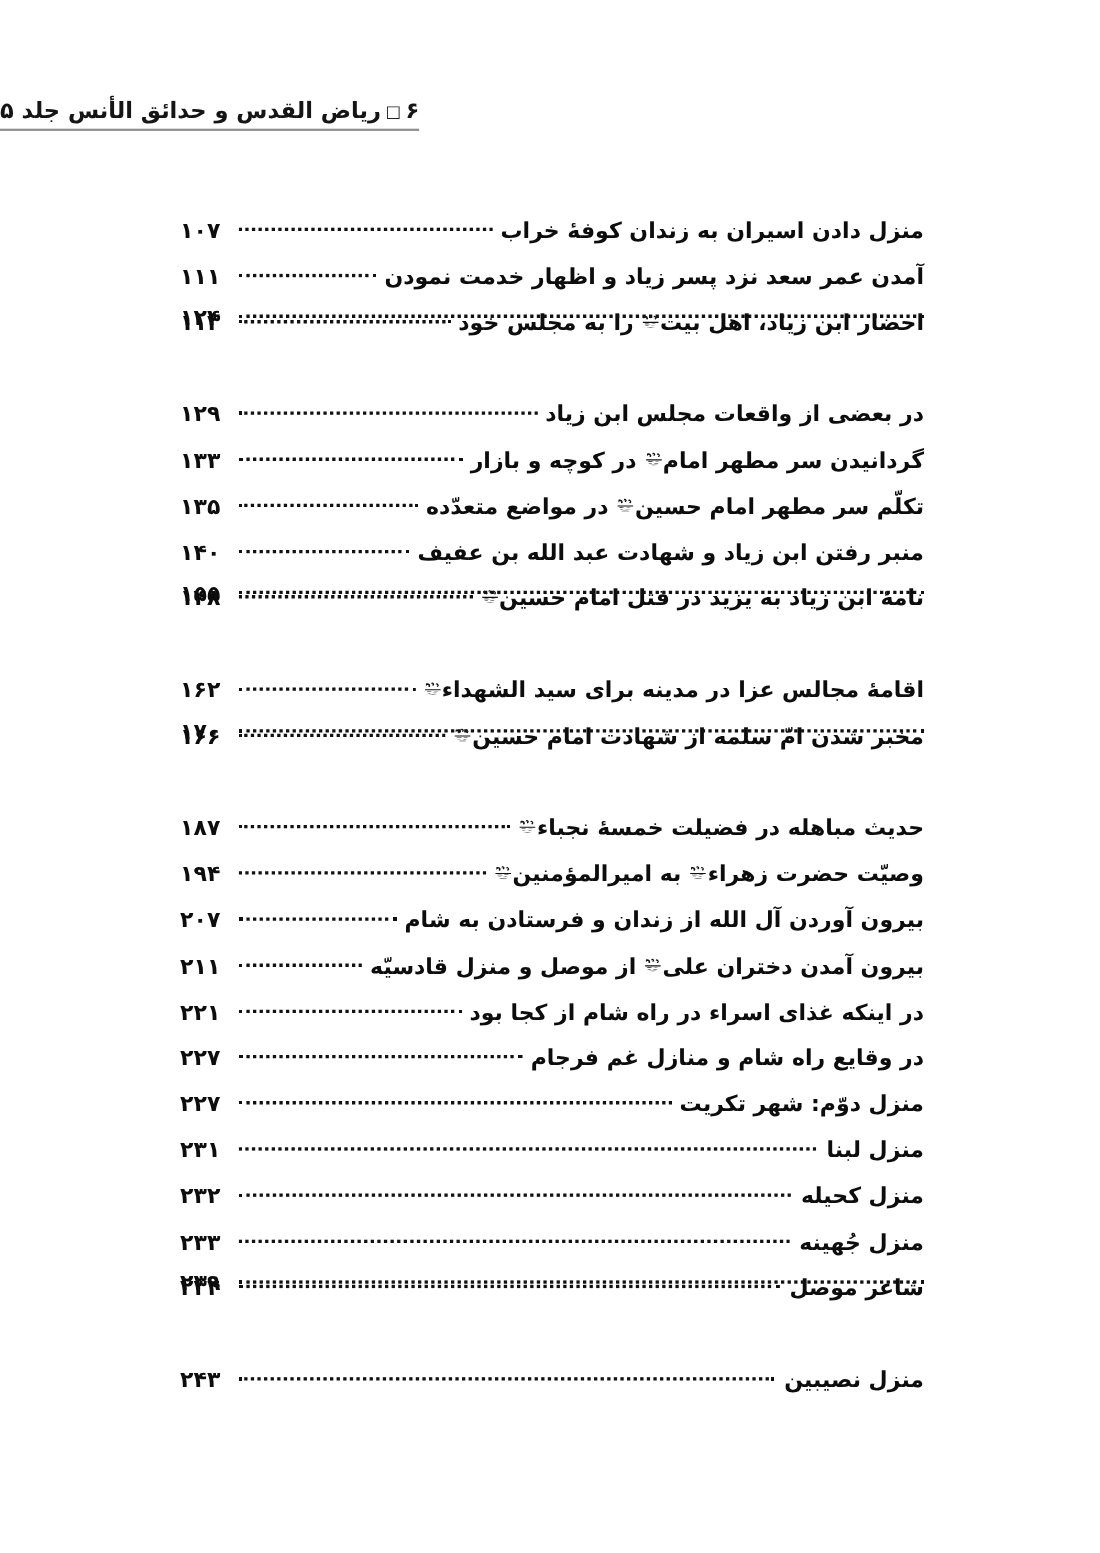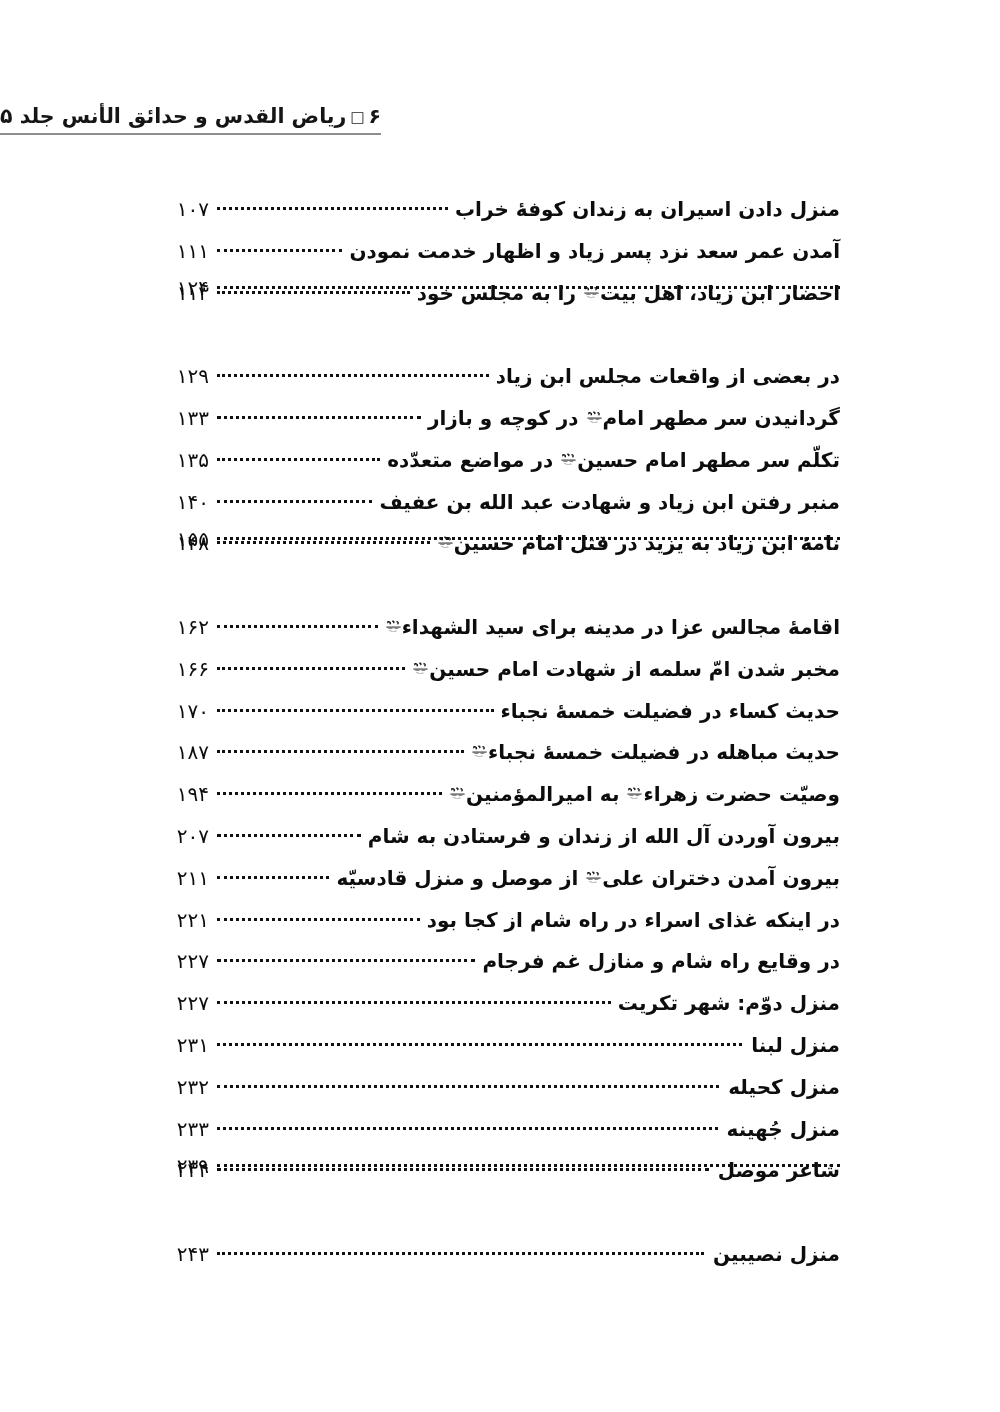--- a/index.html
+++ b/index.html
@@ -19,21 +19,21 @@
   .page {
     position: absolute;
     inset: 0;
     background: #ffffff;
     box-sizing: border-box;
   }
 
   
   .header-block {
     position: absolute;
-    top: 104px;
+    top: 88px;
     left: 0;
     right: 160px;
     text-align: left;
   }
   .header-line {
     display: inline-block;
     direction: rtl;
     text-align: right;
     white-space: nowrap;
     font-size: 20.5px;
@@ -95,22 +95,22 @@
     bottom: 0.30em;
     left: 0;
     right: 0;
     border-bottom: 3.1px dotted #111;
   }
 
   .toc-page {
     flex: 0 0 auto;
     padding-right: 8px;
     min-width: 54px;
-    text-align: right;
-    font-weight: normal;
+    text-align: center;
+    font-weight: bold;
     letter-spacing: 0.3px;
   }
 
   
   .seal {
     display: inline-block;
     width: 17px;
     height: 17px;
     position: relative;
     vertical-align: -1px;
@@ -258,21 +258,20 @@
                 <path d="M8.9 10.4c1.6-.4 3.3-.4 4.9 0-1.6.1-3.3.2-4.9 0z"></path>
                 <path d="M3.3 12.2c1.2-.3 2.5-.3 3.7 0-1.2.2-2.5.2-3.7 0z"></path>
                 <path d="M8.3 12.1c1.5-.3 3-.3 4.5 0-1.5.2-3 .2-4.5 0z"></path>
                 <path d="M4.6 13.7c2.6-.4 5.2-.4 7.8 0-2.6.2-5.2.2-7.8 0z"></path>
               </g>
             </svg></span></span>
         <span class="toc-leader"></span>
         <span class="toc-page">۱۶۶</span>
       </div>
       <div class="toc-row">
-        <span class="toc-title">حدیث کساء در فضیلت خمسهٔ نجباء</span>
         <span class="toc-leader"></span>
         <span class="toc-page">۱۷۰</span>
       </div>
       <div class="toc-row">
         <span class="toc-title"><span>حدیث مباهله در فضیلت خمسهٔ نجباء</span><span class="seal"><svg viewBox="0 0 17 17" width="17" height="17" aria-hidden="true">
               <g fill="#111">
                 <path d="M2.2 3.4c1.1-.5 2.3-.4 3.1.3.6.5.9 1.2.8 1.9-.1.5-.5.9-1 .9-.4 0-.7-.3-.7-.7 0-.3.2-.6.5-.7-.3-.4-.9-.6-1.5-.4-.6.2-1 .7-1.2 1.3z"></path>
                 <path d="M7.3 2.6c.9-.3 1.8.1 2.2.8.3.6.2 1.3-.3 1.7-.3.3-.8.3-1.1 0-.2-.2-.2-.6 0-.8.2-.2.4-.2.6-.1-.1-.4-.5-.6-.9-.5-.4.1-.7.4-.8.8z"></path>
                 <path d="M11.6 3.1c1 0 1.9.6 2.2 1.5.2.7 0 1.4-.6 1.8-.4.2-.9.1-1.1-.3-.2-.3 0-.7.3-.8.2-.1.4 0 .5.1.1-.4-.2-.9-.7-1-.4-.1-.8 0-1.1.3z"></path>
                 <path d="M1.4 8.6h14.2v.95H1.4z"></path>

